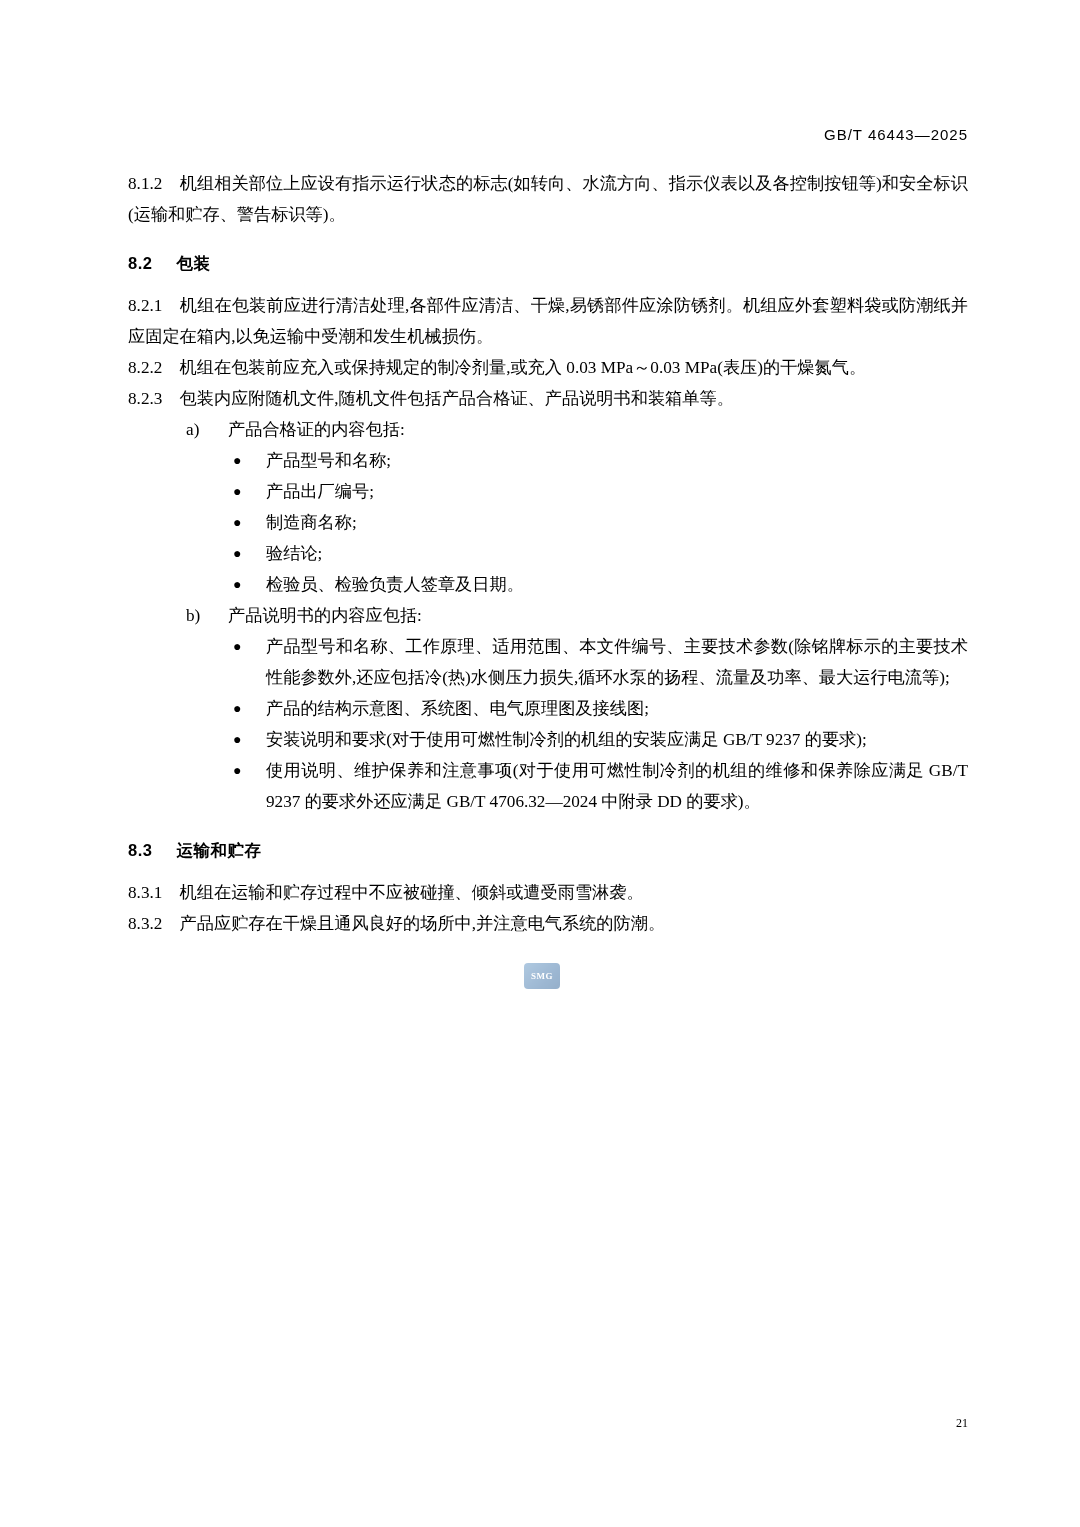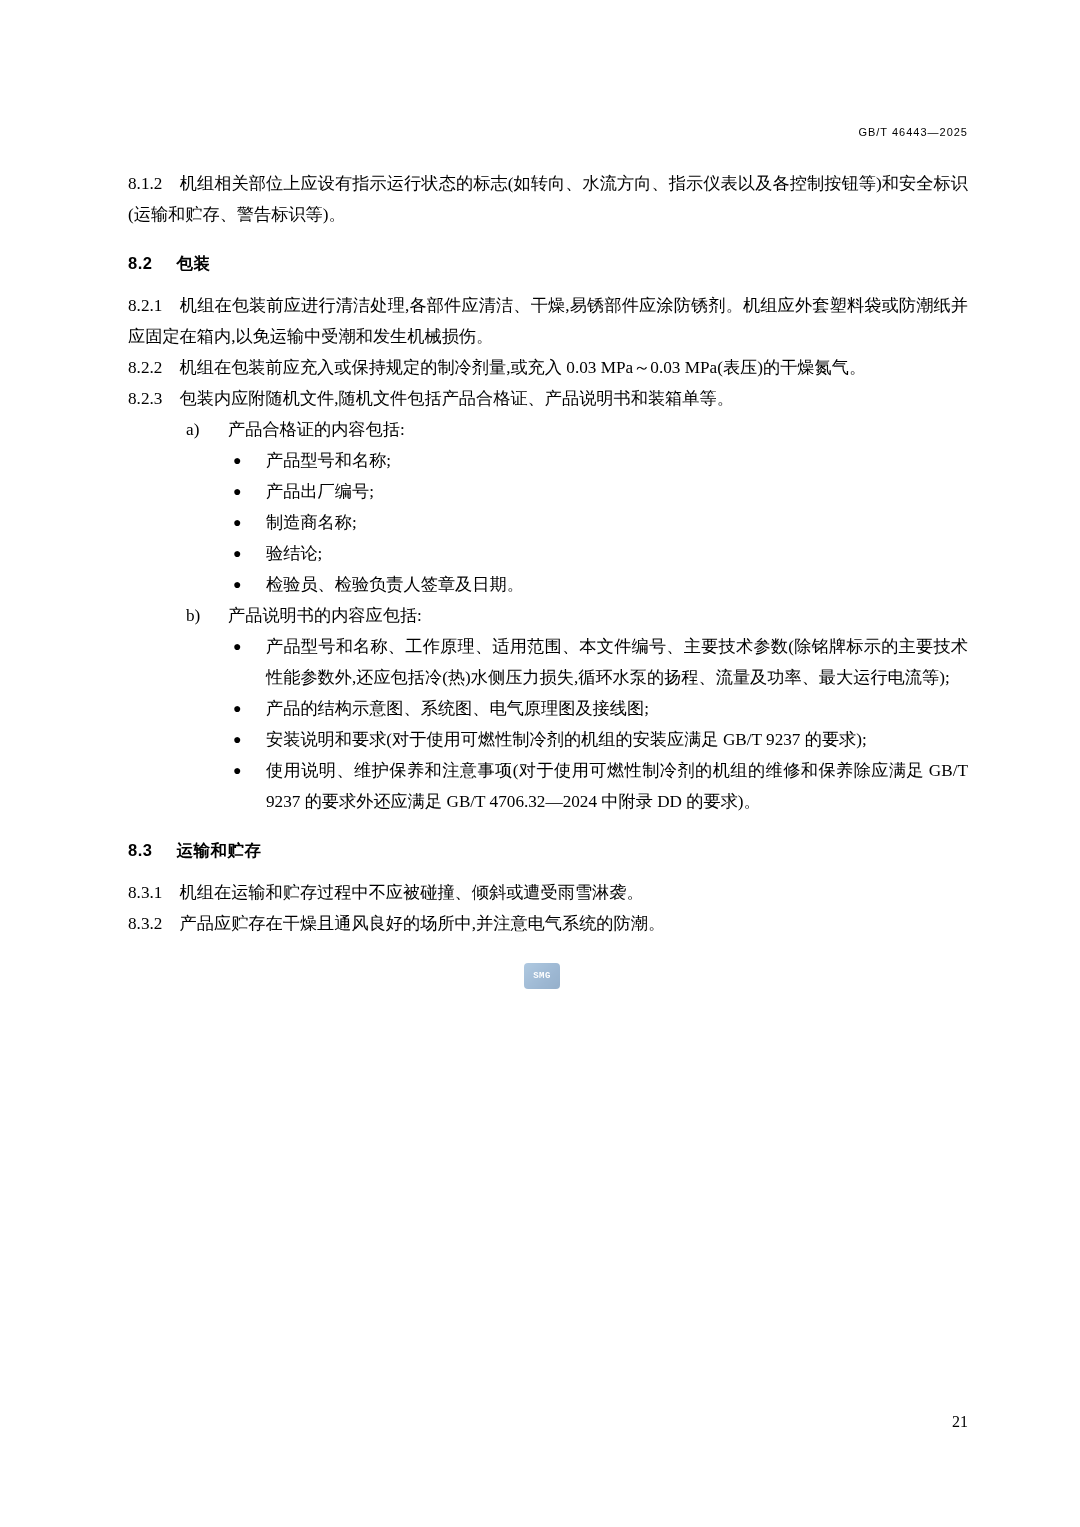--- a/index.html
+++ b/index.html
@@ -24,21 +24,21 @@
     width: 840px;
     height: 1527px;
   }
 
   
   .header {
     position: absolute;
     top: 126px;
     right: 0;
     font-family: "Liberation Sans", sans-serif;
-    font-size: 11px;
+    font-size: 15px;
     letter-spacing: 0.5px;
     text-align: right;
     white-space: nowrap;
   }
   .header .std-no { letter-spacing: 1px; }
 
   
   .body-block {
     position: absolute;
     top: 168px;
@@ -105,36 +105,36 @@
     width: 36px;
     height: 26px;
     opacity: 0.55;
   }
   .watermark .wm-box {
     width: 100%;
     height: 100%;
     border-radius: 4px;
     background: linear-gradient(135deg, #6f9ec9 0%, #4f7fb0 60%, #3f6fa0 100%);
     color: #ffffff;
-    font-family: Liberation Mono, monospace;
+    font-family: Liberation Serif, serif;
     font-size: 9px;
     font-weight: bold;
     display: flex;
     align-items: center;
     justify-content: center;
     letter-spacing: 0.5px;
   }
 
   
   .page-number {
     position: absolute;
     right: 0;
     bottom: 96px;
     font-family: "Liberation Serif", serif;
-    font-size: 16px;
+    font-size: 12px;
   }
 </style>
 </head>
 <body>
 
 <div class="page">
   <div class="content">
 
     <div class="header">
       <span class="std-no">GB/T 46443—2025</span>

